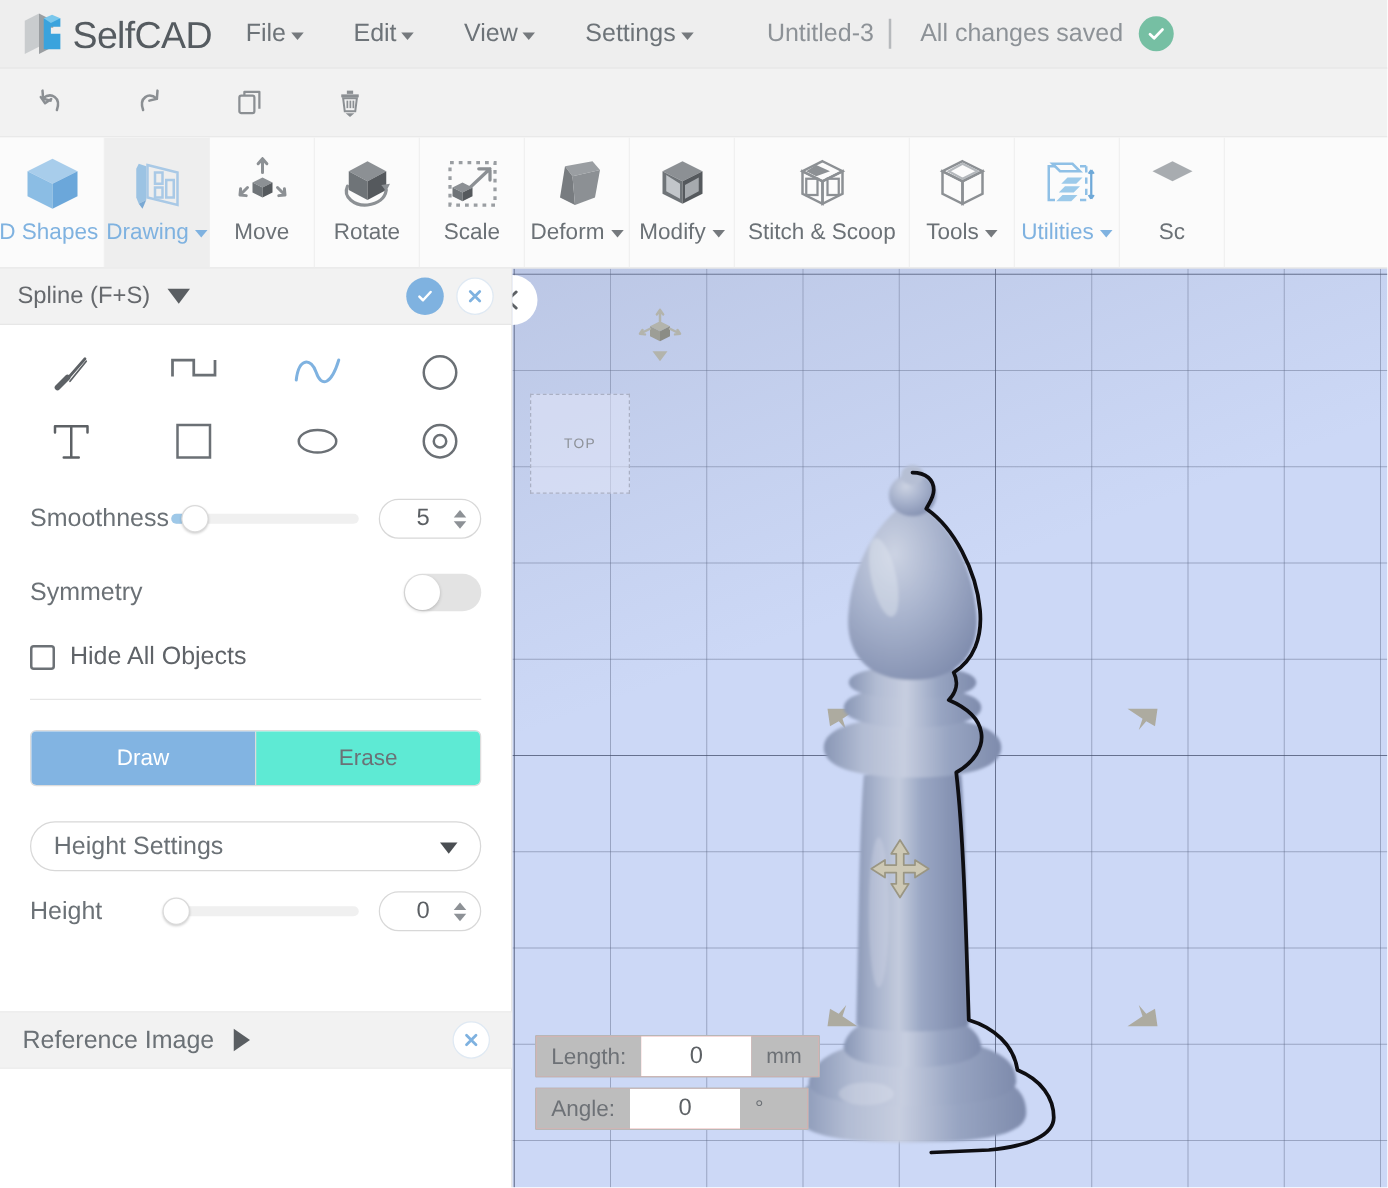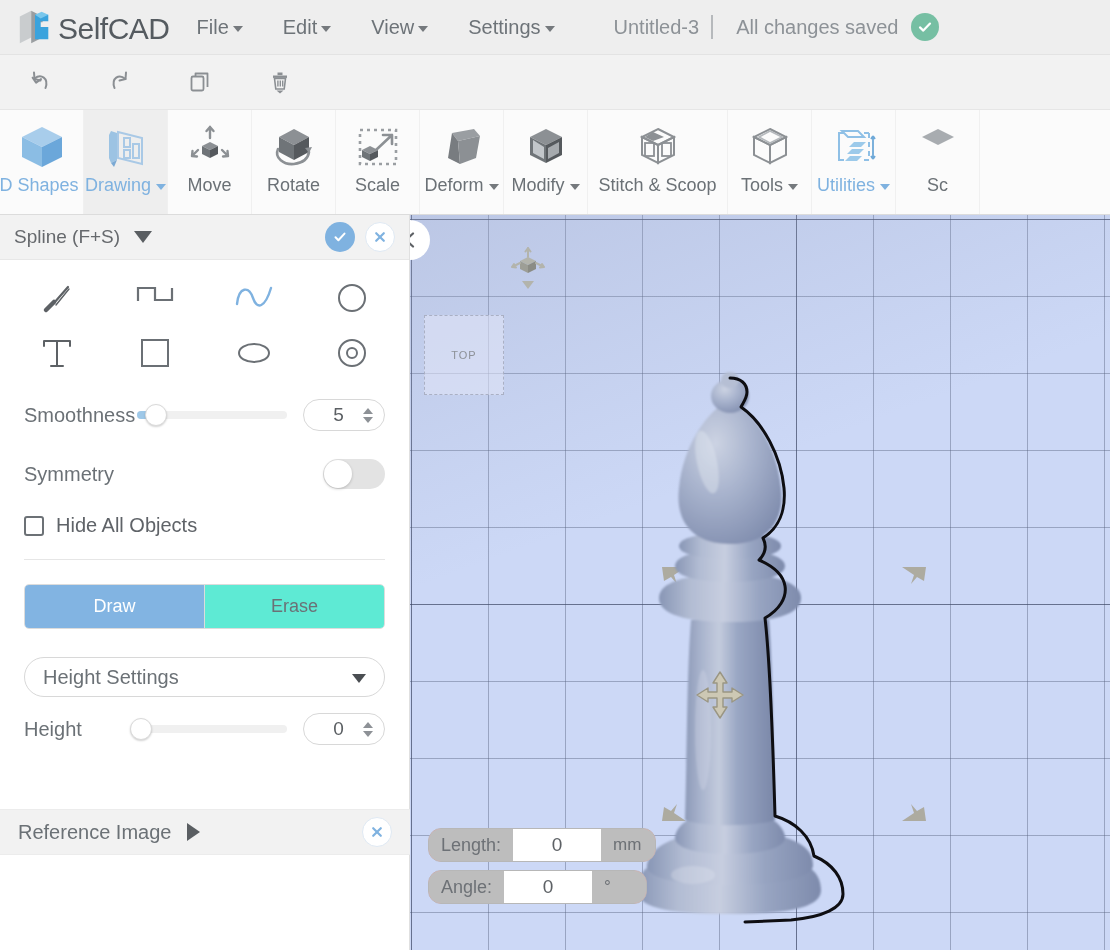--- a/index.html
+++ b/index.html
@@ -212,21 +212,21 @@
     border: 1px dashed #aab0c4; background: rgba(225,230,248,0.55);
     display: flex; align-items: center; justify-content: center;
   }
   .viewcube span { font-size: 11px; color: #8d9198; letter-spacing: 1px; }
   .axis-gizmo { position: absolute; left: 98px; top: 28px; }
   .corner-arrow { position: absolute; }
   .model { position: absolute; left: 185px; top: 155px; }
 
   .vp-field {
     position: absolute; display: flex; align-items: stretch; height: 34px;
-    border-radius: 13px; overflow: hidden; border: 1px solid #b7b7b7;
+    border-radius: 1px; overflow: hidden; border: 1px solid #b7b7b7;
     background: #fca5a5;
   }
   .vp-field .fl {
     display: flex; align-items: center; padding: 0 12px; font-size: 18px;
     color: #6d7176; background: #bdbdbd;
   }
   .vp-field .fv {
     width: 88px; background: #ffffff; display: flex; align-items: center;
     justify-content: center; font-size: 19px; color: #5d6165;
   }

